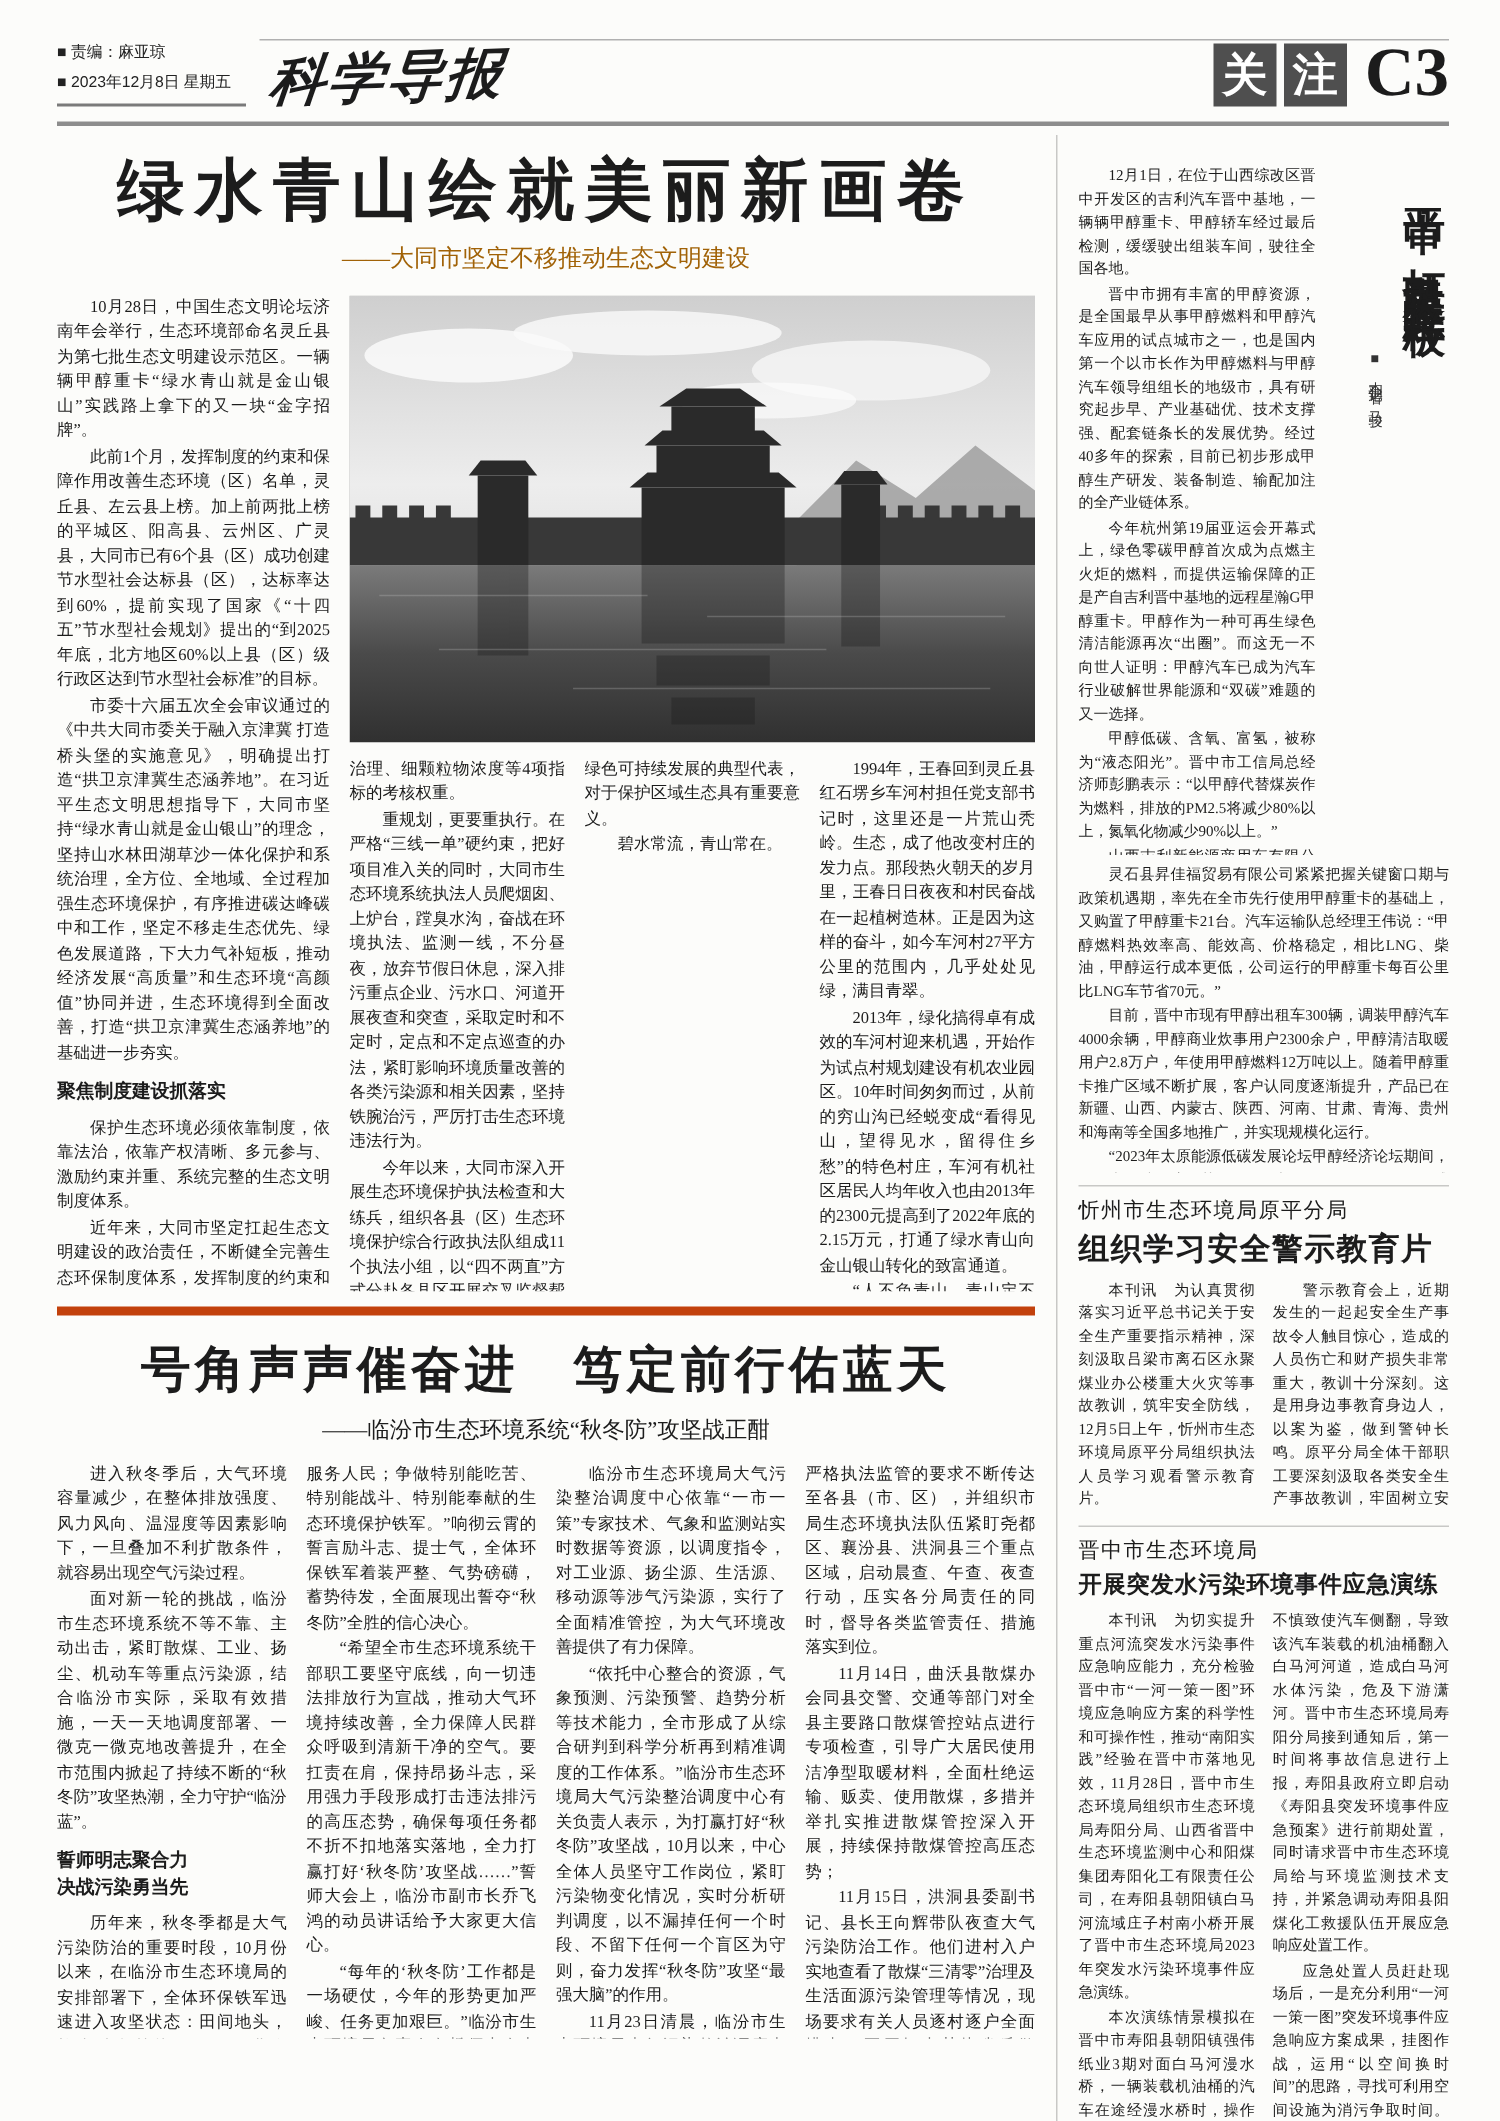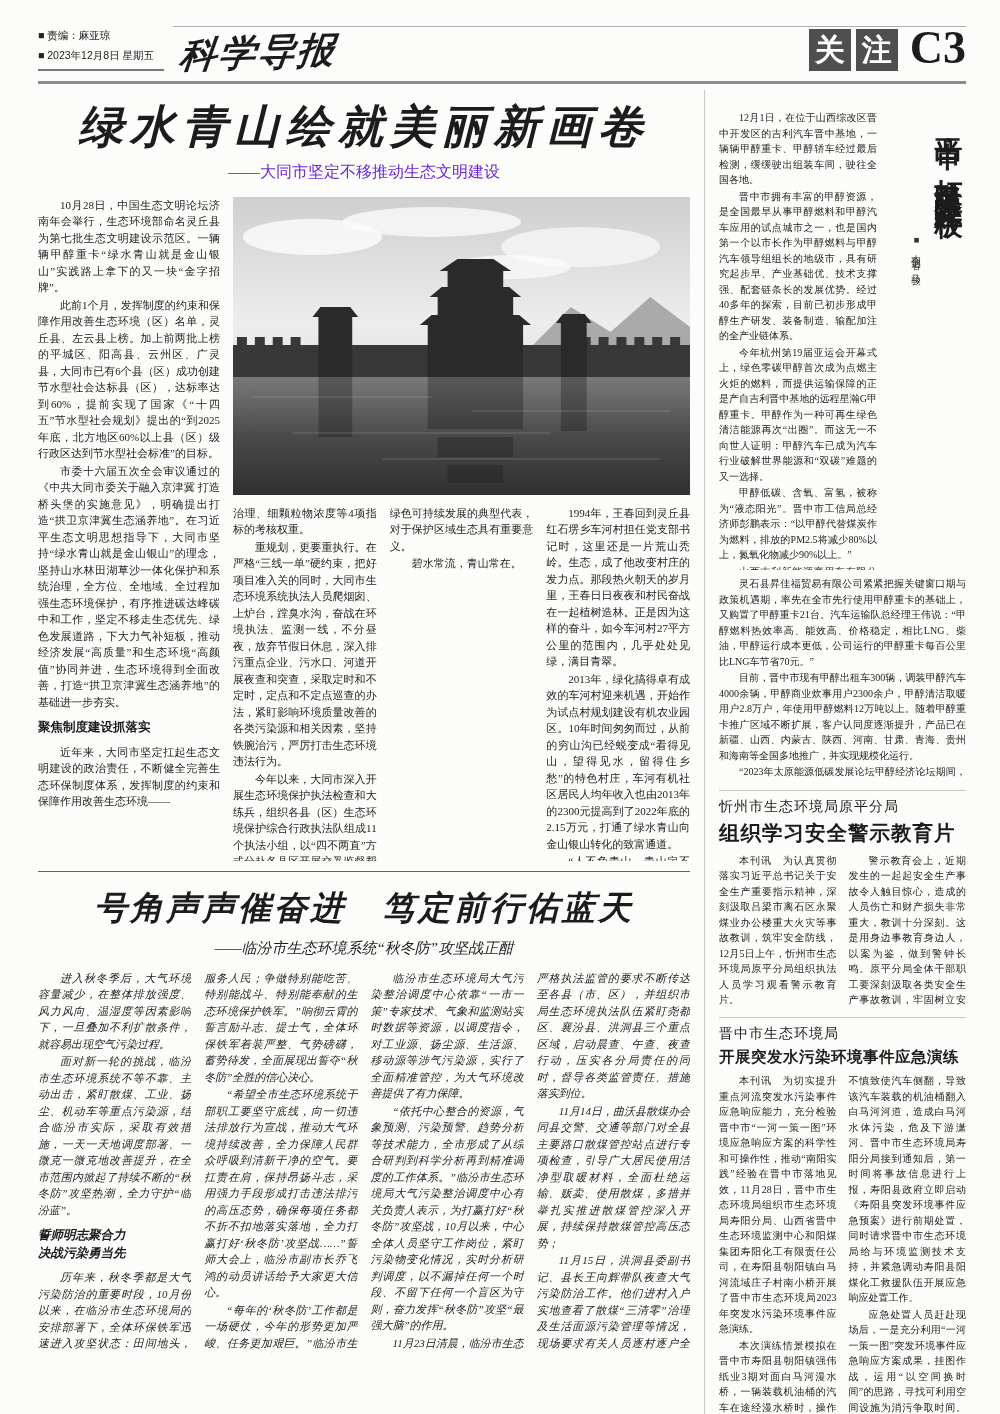--- a/index.html
+++ b/index.html
@@ -26,32 +26,32 @@
   .left-region{width:652px;flex:none;}
   .right-region{flex:1;min-width:0;}
   
   .blk{margin:0 0 1px 0;text-align:justify;}
   .blk-p{text-indent:2em;line-height:1.5;}
   .blk-p.noind{text-indent:0;}
   .blk-h{font-family:"Liberation Sans","DejaVu Sans",sans-serif;font-weight:bold;font-size:12.5px;
          margin:9px 0 7px 0;text-indent:0;white-space:pre-line;line-height:1.4;}
   
   .main-headline{font-family:"Liberation Sans","DejaVu Sans",sans-serif;font-weight:900;
-                 font-size:45px;text-align:center;letter-spacing:7px;margin:12px 0 10px 0;line-height:1.1;font-style:italic;}
-  .main-sub{font-size:16px;text-align:center;margin:0 0 14px 0;color:#6d28d9;}
+                 font-size:45px;text-align:center;letter-spacing:7px;margin:12px 0 10px 0;line-height:1.1;}
+  .main-sub{font-size:16px;text-align:center;margin:0 0 14px 0;color:#a16207;}
   .main-body{display:grid;grid-template-columns:182px 1fr 1fr 1fr;grid-template-rows:298px auto;
              gap:10px 13px;height:664px;overflow:hidden;font-size:11px;}
   .mcol1{grid-column:1;grid-row:1/3;overflow:hidden;}
   .mphoto{grid-column:2/5;grid-row:1;overflow:hidden;background:#bdbdbd;}
   .mphoto svg{display:block;width:100%;height:100%;}
   .mcol2{grid-column:2;grid-row:2;overflow:hidden;}
   .mcol3{grid-column:3;grid-row:2;overflow:hidden;}
   .mcol4{grid-column:4;grid-row:2;overflow:hidden;}
   
-  .linfen{border-top:1px solid #c2410c;margin-top:10px;padding-top:10px;font-style:italic;}
+  .linfen{border-top:6px solid #c2410c;margin-top:10px;padding-top:10px;}
   .lf-headline{font-size:33px;font-weight:900;text-align:center;letter-spacing:3px;margin:4px 0 8px 0;
                font-family:"Liberation Serif","DejaVu Serif",serif;}
   .lf-sub{font-size:15px;text-align:center;margin:0 0 12px 0;}
   .lf-body{display:grid;grid-template-columns:repeat(4,1fr);gap:13px;height:384px;overflow:hidden;font-size:11px;}
   .lf-col{overflow:hidden;}
   
   .right-region{font-size:10px;}
   .right-region .blk-p{line-height:1.55;}
   .jz-top{display:flex;gap:8px;height:460px;overflow:hidden;margin-top:20px;}
   .jz-narrow{width:158px;flex:none;overflow:hidden;}
@@ -95,20 +95,21 @@
 
       <div>
         <h1 class="main-headline">绿水青山绘就美丽新画卷</h1>
         <div class="main-sub">——大同市坚定不移推动生态文明建设</div>
         <div class="main-body">
           <div class="mcol1">
               <p class="blk blk-p">10月28日，中国生态文明论坛济南年会举行，生态环境部命名灵丘县为第七批生态文明建设示范区。一辆辆甲醇重卡“绿水青山就是金山银山”实践路上拿下的又一块“金字招牌”。</p>
               <p class="blk blk-p">此前1个月，发挥制度的约束和保障作用改善生态环境（区）名单，灵丘县、左云县上榜。加上前两批上榜的平城区、阳高县、云州区、广灵县，大同市已有6个县（区）成功创建节水型社会达标县（区），达标率达到60%，提前实现了国家《“十四五”节水型社会规划》提出的“到2025年底，北方地区60%以上县（区）级行政区达到节水型社会标准”的目标。</p>
               <p class="blk blk-p">市委十六届五次全会审议通过的《中共大同市委关于融入京津冀 打造桥头堡的实施意见》，明确提出打造“拱卫京津冀生态涵养地”。在习近平生态文明思想指导下，大同市坚持“绿水青山就是金山银山”的理念，坚持山水林田湖草沙一体化保护和系统治理，全方位、全地域、全过程加强生态环境保护，有序推进碳达峰碳中和工作，坚定不移走生态优先、绿色发展道路，下大力气补短板，推动经济发展“高质量”和生态环境“高颜值”协同并进，生态环境得到全面改善，打造“拱卫京津冀生态涵养地”的基础进一步夯实。</p>
               <h4 class="blk blk-h">聚焦制度建设抓落实</h4>
+              <p class="blk blk-p">保护生态环境必须依靠制度，依靠法治，依靠产权清晰、多元参与、激励约束并重、系统完整的生态文明制度体系。</p>
               <p class="blk blk-p">近年来，大同市坚定扛起生态文明建设的政治责任，不断健全完善生态环保制度体系，发挥制度的约束和保障作用改善生态环境——</p>
             </div>
 
           <div class="mphoto">
             <svg viewBox="0 0 460 298" preserveAspectRatio="none">
               <defs>
                 <linearGradient id="sky" x1="0" y1="0" x2="0" y2="1">
                   <stop offset="0" stop-color="#cfcfcf"></stop>
                     <stop offset="0.7" stop-color="#ededed"></stop>
                     <stop offset="1" stop-color="#e2e2e2"></stop>

